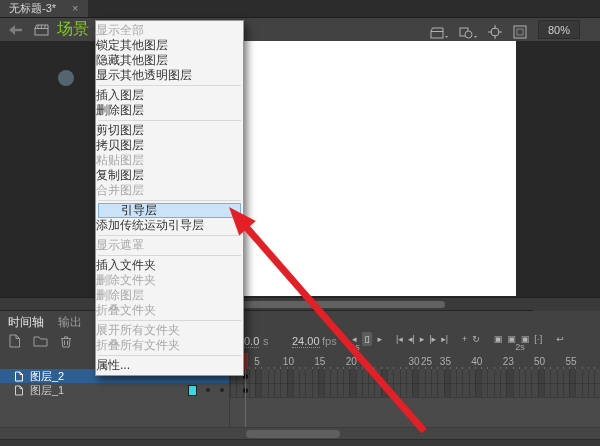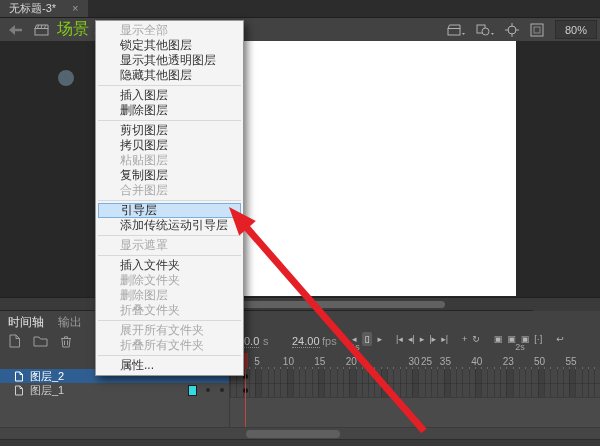--- a/index.html
+++ b/index.html
@@ -11,21 +11,21 @@
   }
   
   .tabbar{position:absolute;left:0;top:0;width:600px;height:17px;background:#2c2c2c;border-bottom:1px solid #1e1e1e;}
   .doc-tab{position:absolute;left:0;top:0;height:17px;background:#424242;display:flex;align-items:center;gap:16px;padding:0 9px;font-size:11px;color:#d6d6d6;}
   .doc-tab .close{color:#9c9c9c;font-size:11px;line-height:11px;}
   
   .editbar{position:absolute;left:0;top:18px;width:600px;height:23px;background:#424242;border-bottom:1px solid #1c1c1c;display:flex;align-items:center;}
   .editbar .back{margin-left:9px;display:flex;}
   .editbar .clap{margin-left:12px;display:flex;}
   .editbar .scene{margin-left:8px;font-size:16px;color:#84cc16;}
-  .editbar .right{margin-left:auto;display:flex;align-items:center;gap:11px;padding-right:3px;}
+  .editbar .right{margin-left:auto;display:flex;align-items:flex-end;gap:11px;padding-right:20px;}
   .zoombox{width:40px;height:17px;background:#383838;border:1px solid #2d2d2d;color:#cfcfcf;font-size:11px;display:flex;align-items:center;justify-content:center;}
   
   .stage{position:absolute;left:0;top:41px;width:600px;height:256px;background:#282828;}
   .canvas{position:absolute;left:150px;top:0;width:366px;height:255px;background:#ffffff;}
   .paste-circle{position:absolute;left:58px;top:29px;width:16px;height:16px;border-radius:50%;background:#54656f;}
   .stage-hscroll{position:absolute;left:0;top:297px;width:600px;height:13px;background:#3a3a3a;border-top:1px solid #212121;}
   .stage-hscroll .thumb{position:absolute;left:240px;top:3px;width:205px;height:7px;border-radius:3.5px;background:#616161;}
   
   .timeline{position:absolute;left:0;top:310px;width:533px;height:136px;background:#4a4a4a;border-top:1px solid #242424;}
   .tl-header{position:absolute;left:0;top:0;width:600px;height:58px;background:#424242;border-bottom:1px solid #353535;}
@@ -67,21 +67,21 @@
   .layer-row .licon{margin-left:14px;margin-right:6px;display:flex;}
   .swatch{position:absolute;left:188px;top:2px;width:7px;height:9px;border:1px solid #1e1e1e;}
   .coldot{position:absolute;top:5px;width:4px;height:4px;border-radius:50%;background:#262626;}
   
   .tl-bottomscroll{position:absolute;left:0;top:116px;width:600px;height:12px;background:#454545;border-top:1px solid #3b3b3b;}
   .tl-bottomscroll .thumb{position:absolute;left:246px;top:2px;width:94px;height:8px;border-radius:4px;background:#5f5f5f;}
   .tl-bottomstrip{position:absolute;left:0;top:128px;width:600px;height:8px;background:#383838;border-top:1px solid #2c2c2c;}
   
   .context-menu{position:absolute;left:95px;top:20px;width:147px;background:#f4f4f4;border:1px solid #979797;
     box-shadow:3px 4px 8px rgba(0,0,0,0.55);padding:2px 0;z-index:50;}
-  .menu-item{height:15px;line-height:15px;padding-left:24px;font-size:12px;color:#333;white-space:nowrap;overflow:hidden;}
+  .menu-item{height:15px;line-height:15px;font-size:12px;color:#333;white-space:nowrap;overflow:hidden;}
   .menu-item.disabled{color:#a8a8a8;}
   .menu-item.highlighted{background:#cbe3f9;border:1px solid #7ab0e0;margin:0 2px;padding-left:22px;height:13px;line-height:13px;color:#1f1f1f;}
   .menu-sep{height:1px;background:#d8d8d8;margin:2px 2px;}
   
   .arrow-overlay{position:absolute;left:0;top:0;width:600px;height:446px;z-index:60;pointer-events:none;}
   svg{display:block;}
 </style>
 </head>
 <body>
 
@@ -250,22 +250,22 @@
 
   <div class="tl-bottomscroll">
     <div class="thumb"></div>
   </div>
   <div class="tl-bottomstrip"></div>
 </div>
 
 <div class="context-menu">
     <div class="menu-item disabled">显示全部</div>
     <div class="menu-item">锁定其他图层</div>
+    <div class="menu-item">隐藏其他图层</div>
     <div class="menu-item">显示其他透明图层</div>
-    <div class="menu-item">隐藏其他图层</div>
     <div class="menu-sep"></div>
     <div class="menu-item">插入图层</div>
     <div class="menu-item">删除图层</div>
     <div class="menu-sep"></div>
     <div class="menu-item">剪切图层</div>
     <div class="menu-item">拷贝图层</div>
     <div class="menu-item disabled">粘贴图层</div>
     <div class="menu-item">复制图层</div>
     <div class="menu-item disabled">合并图层</div>
     <div class="menu-sep"></div>

